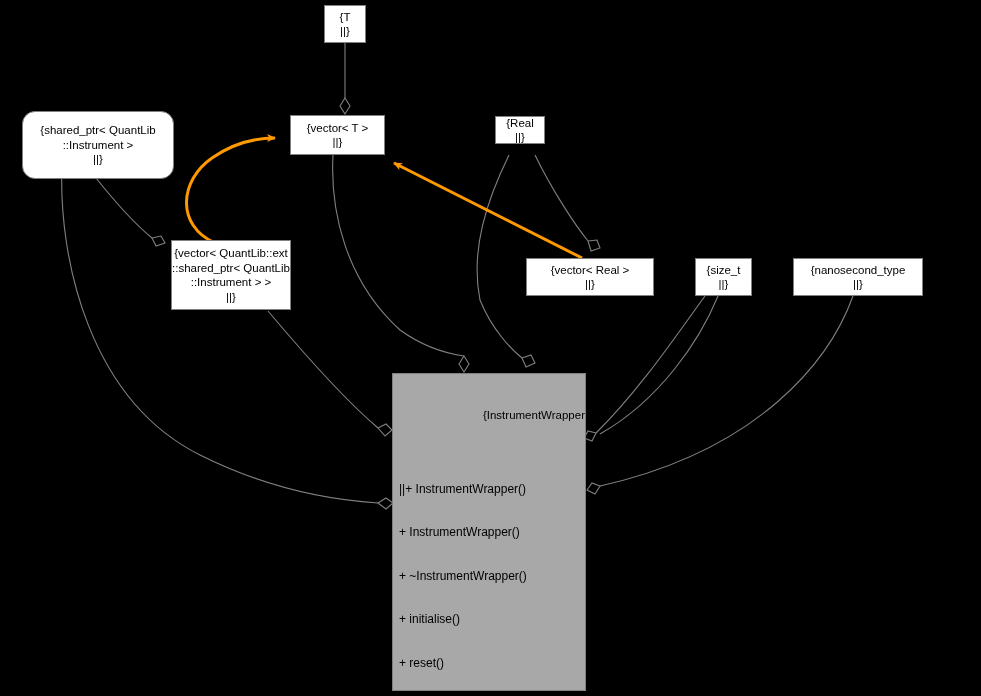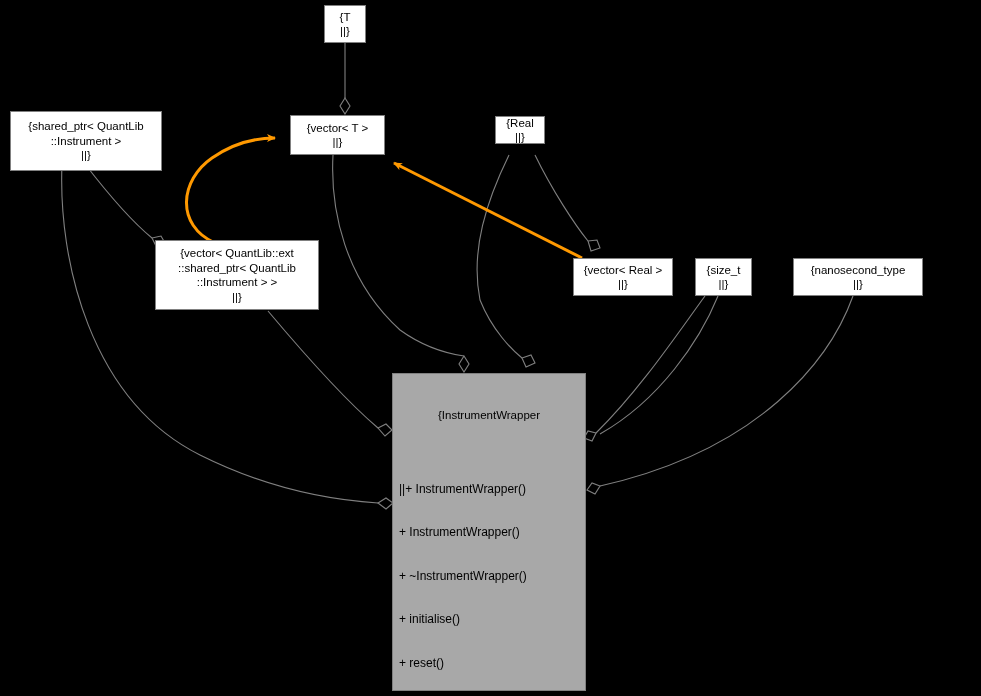--- a/index.html
+++ b/index.html
@@ -45,21 +45,21 @@
   .node.main {
     background: #a8a8a8;
     border: 1px solid #808080;
     display: block;
     text-align: left;
     padding: 0;
   }
   .node .title {
     display: block;
     width: 100%;
-    text-align: center;
+    text-align: right;
     white-space: pre;
   }
   .node.main .title {
     padding-top: 5px;
     padding-bottom: 1px;
   }
   .node.main .members {
     display: block;
     padding: 0 0 0 6px;
   }
@@ -142,44 +142,44 @@
     <g>
       <path d="M582,258 L394,163" stroke="#ff9900" stroke-width="3" fill="none" marker-end="url(#orangeArrow)"></path>
     </g>
   </svg>
 
   <div class="node" style="left:324px; top:5px; width:42px; height:38px;">
     <span class="line">{T</span>
     <span class="line">||}</span>
   </div>
 
-  <div class="node" style="left:10px; top:111px; width:152px; height:60px;">
+  <div class="node" style="left:22px; top:111px; width:152px; height:68px;border-radius:13px;">
     <span class="line">{shared_ptr&lt; QuantLib</span>
     <span class="line">::Instrument &gt;</span>
     <span class="line">||}</span>
   </div>
 
   <div class="node" style="left:290px; top:115px; width:95px; height:40px;">
     <span class="line">{vector&lt; T &gt;</span>
     <span class="line">||}</span>
   </div>
 
   <div class="node" style="left:495px; top:116px; width:50px; height:28px;">
     <span class="line">{Real</span>
     <span class="line">||}</span>
   </div>
 
-  <div class="node" style="left:155px; top:240px; width:164px; height:70px;">
+  <div class="node" style="left:171px; top:240px; width:120px; height:70px;">
     <span class="line">{vector&lt; QuantLib::ext</span>
     <span class="line">::shared_ptr&lt; QuantLib</span>
     <span class="line">::Instrument &gt; &gt;</span>
     <span class="line">||}</span>
   </div>
 
-  <div class="node" style="left:573px; top:258px; width:100px; height:38px;justify-content:center;">
+  <div class="node" style="left:526px; top:258px; width:128px; height:38px;justify-content:center;">
     <span class="line">{vector&lt; Real &gt;</span>
     <span class="line">||}</span>
   </div>
 
   <div class="node" style="left:695px; top:258px; width:57px; height:38px;text-align:center;">
     <span class="line">{size_t</span>
     <span class="line">||}</span>
   </div>
 
   <div class="node" style="left:793px; top:258px; width:130px; height:38px;justify-content:center;">

